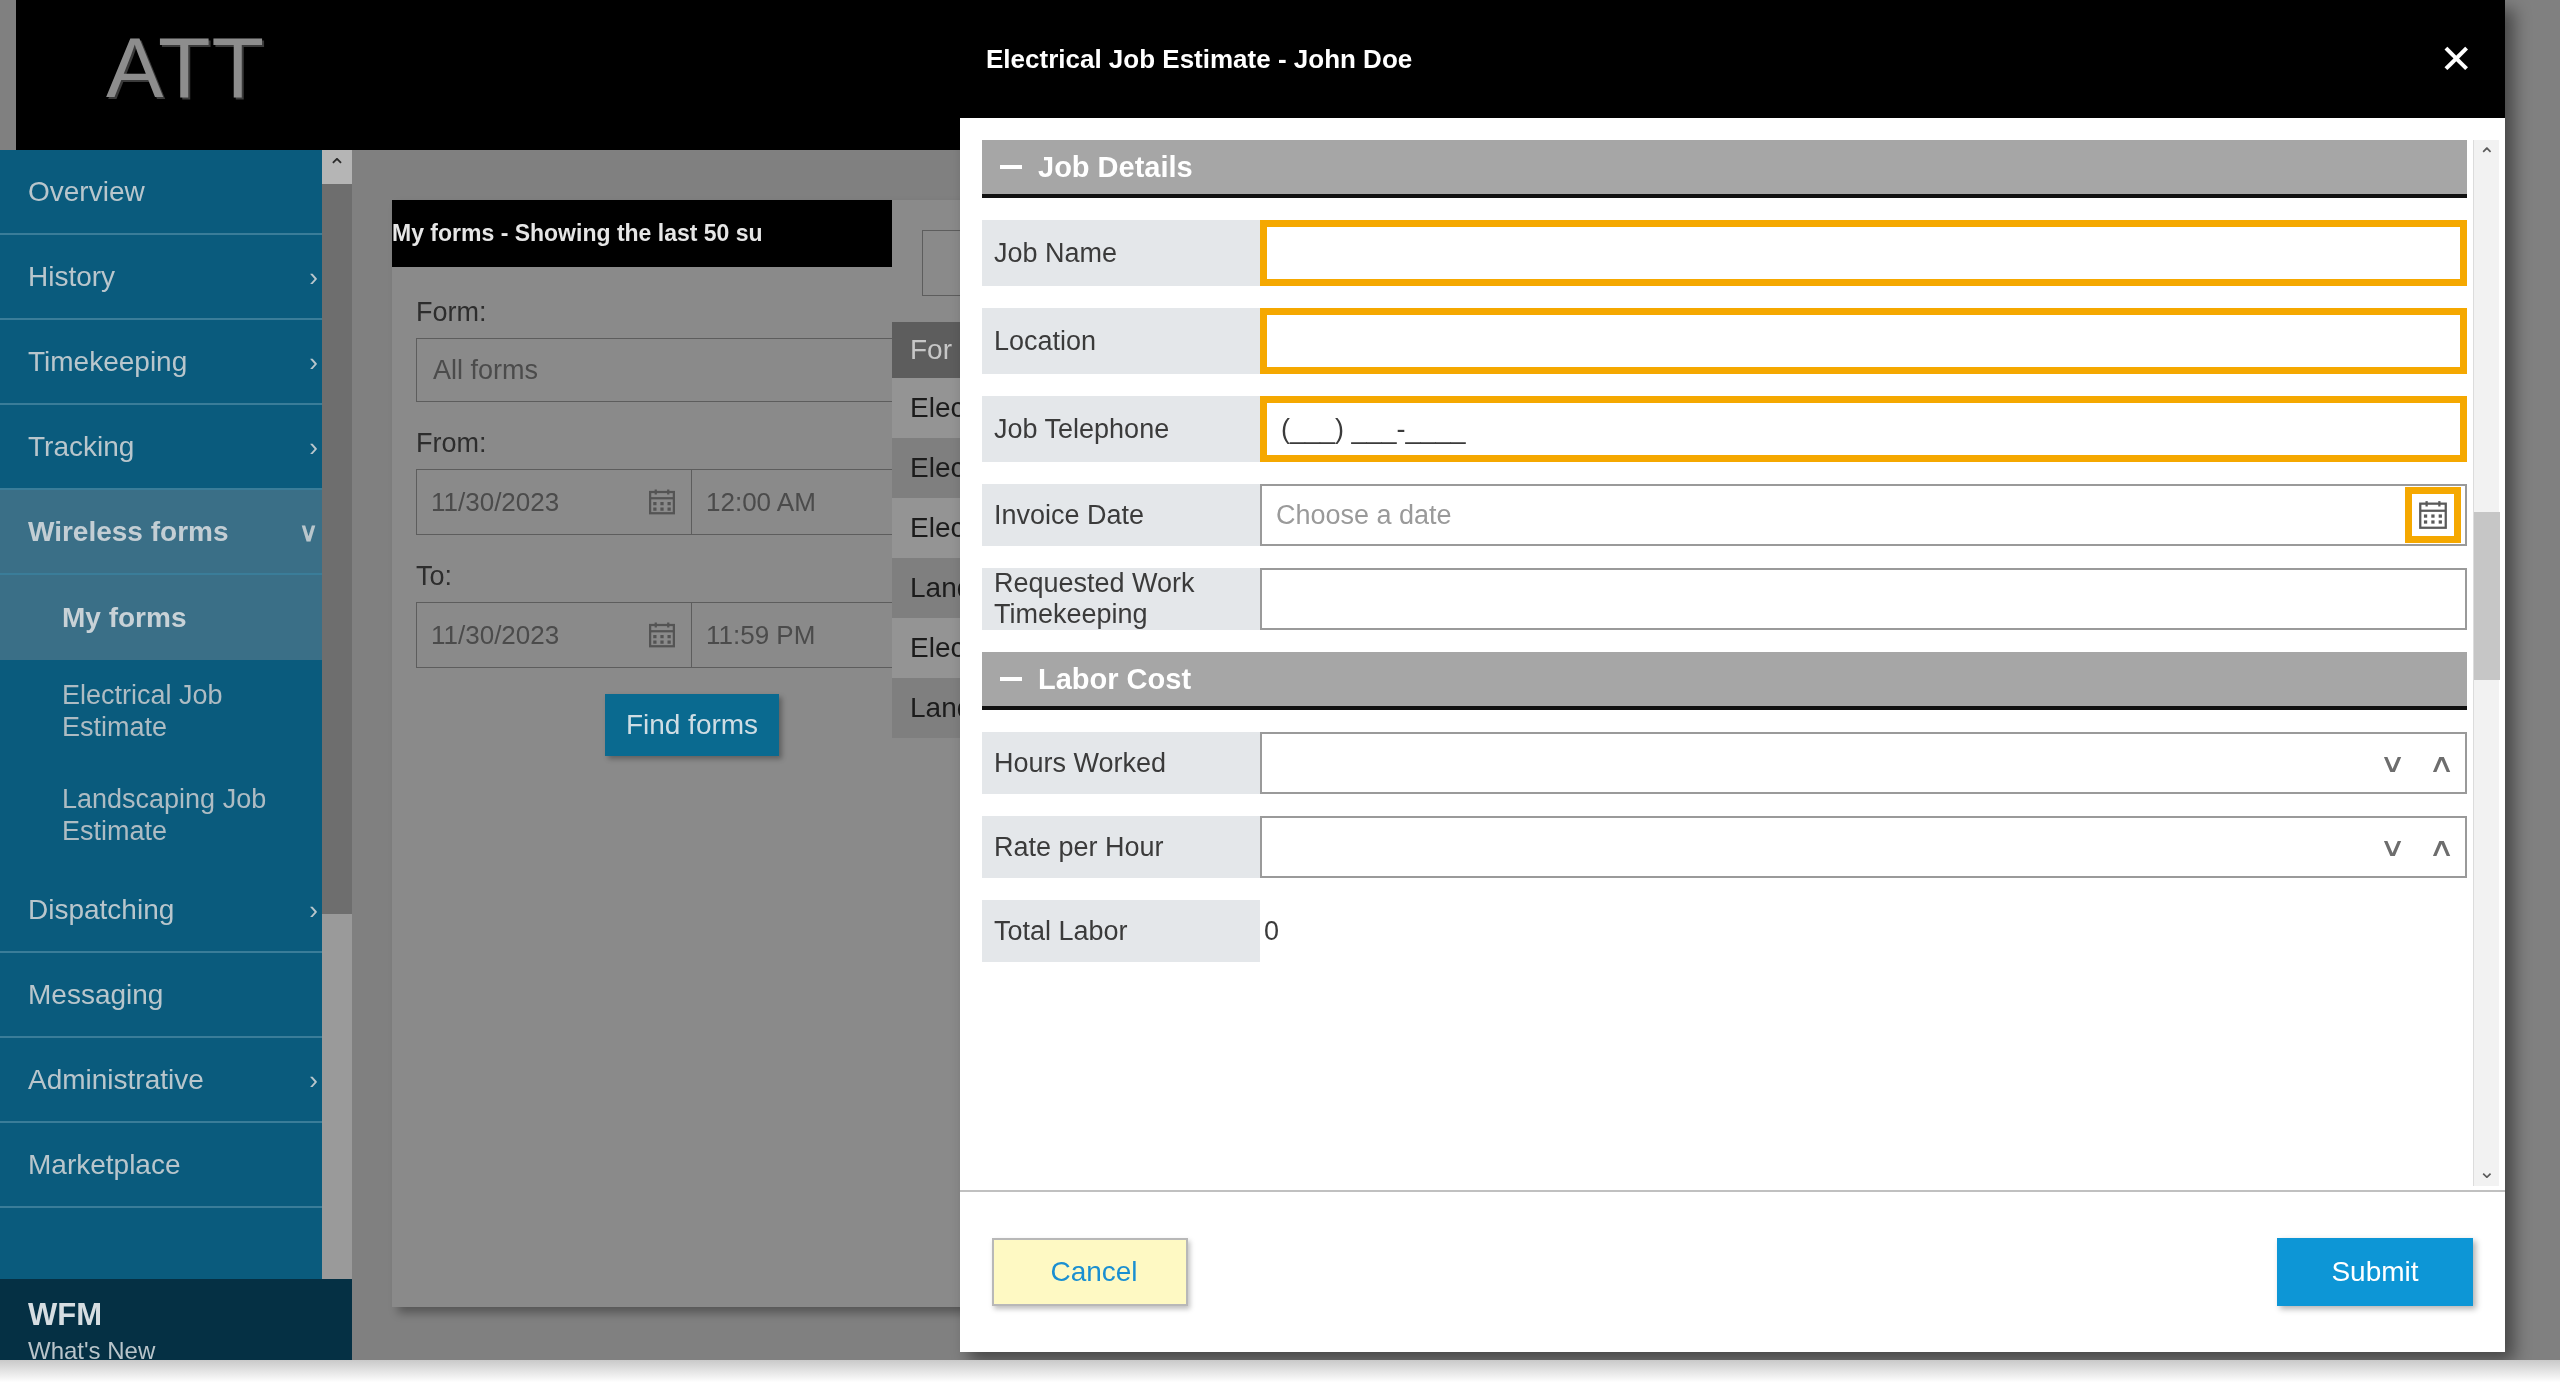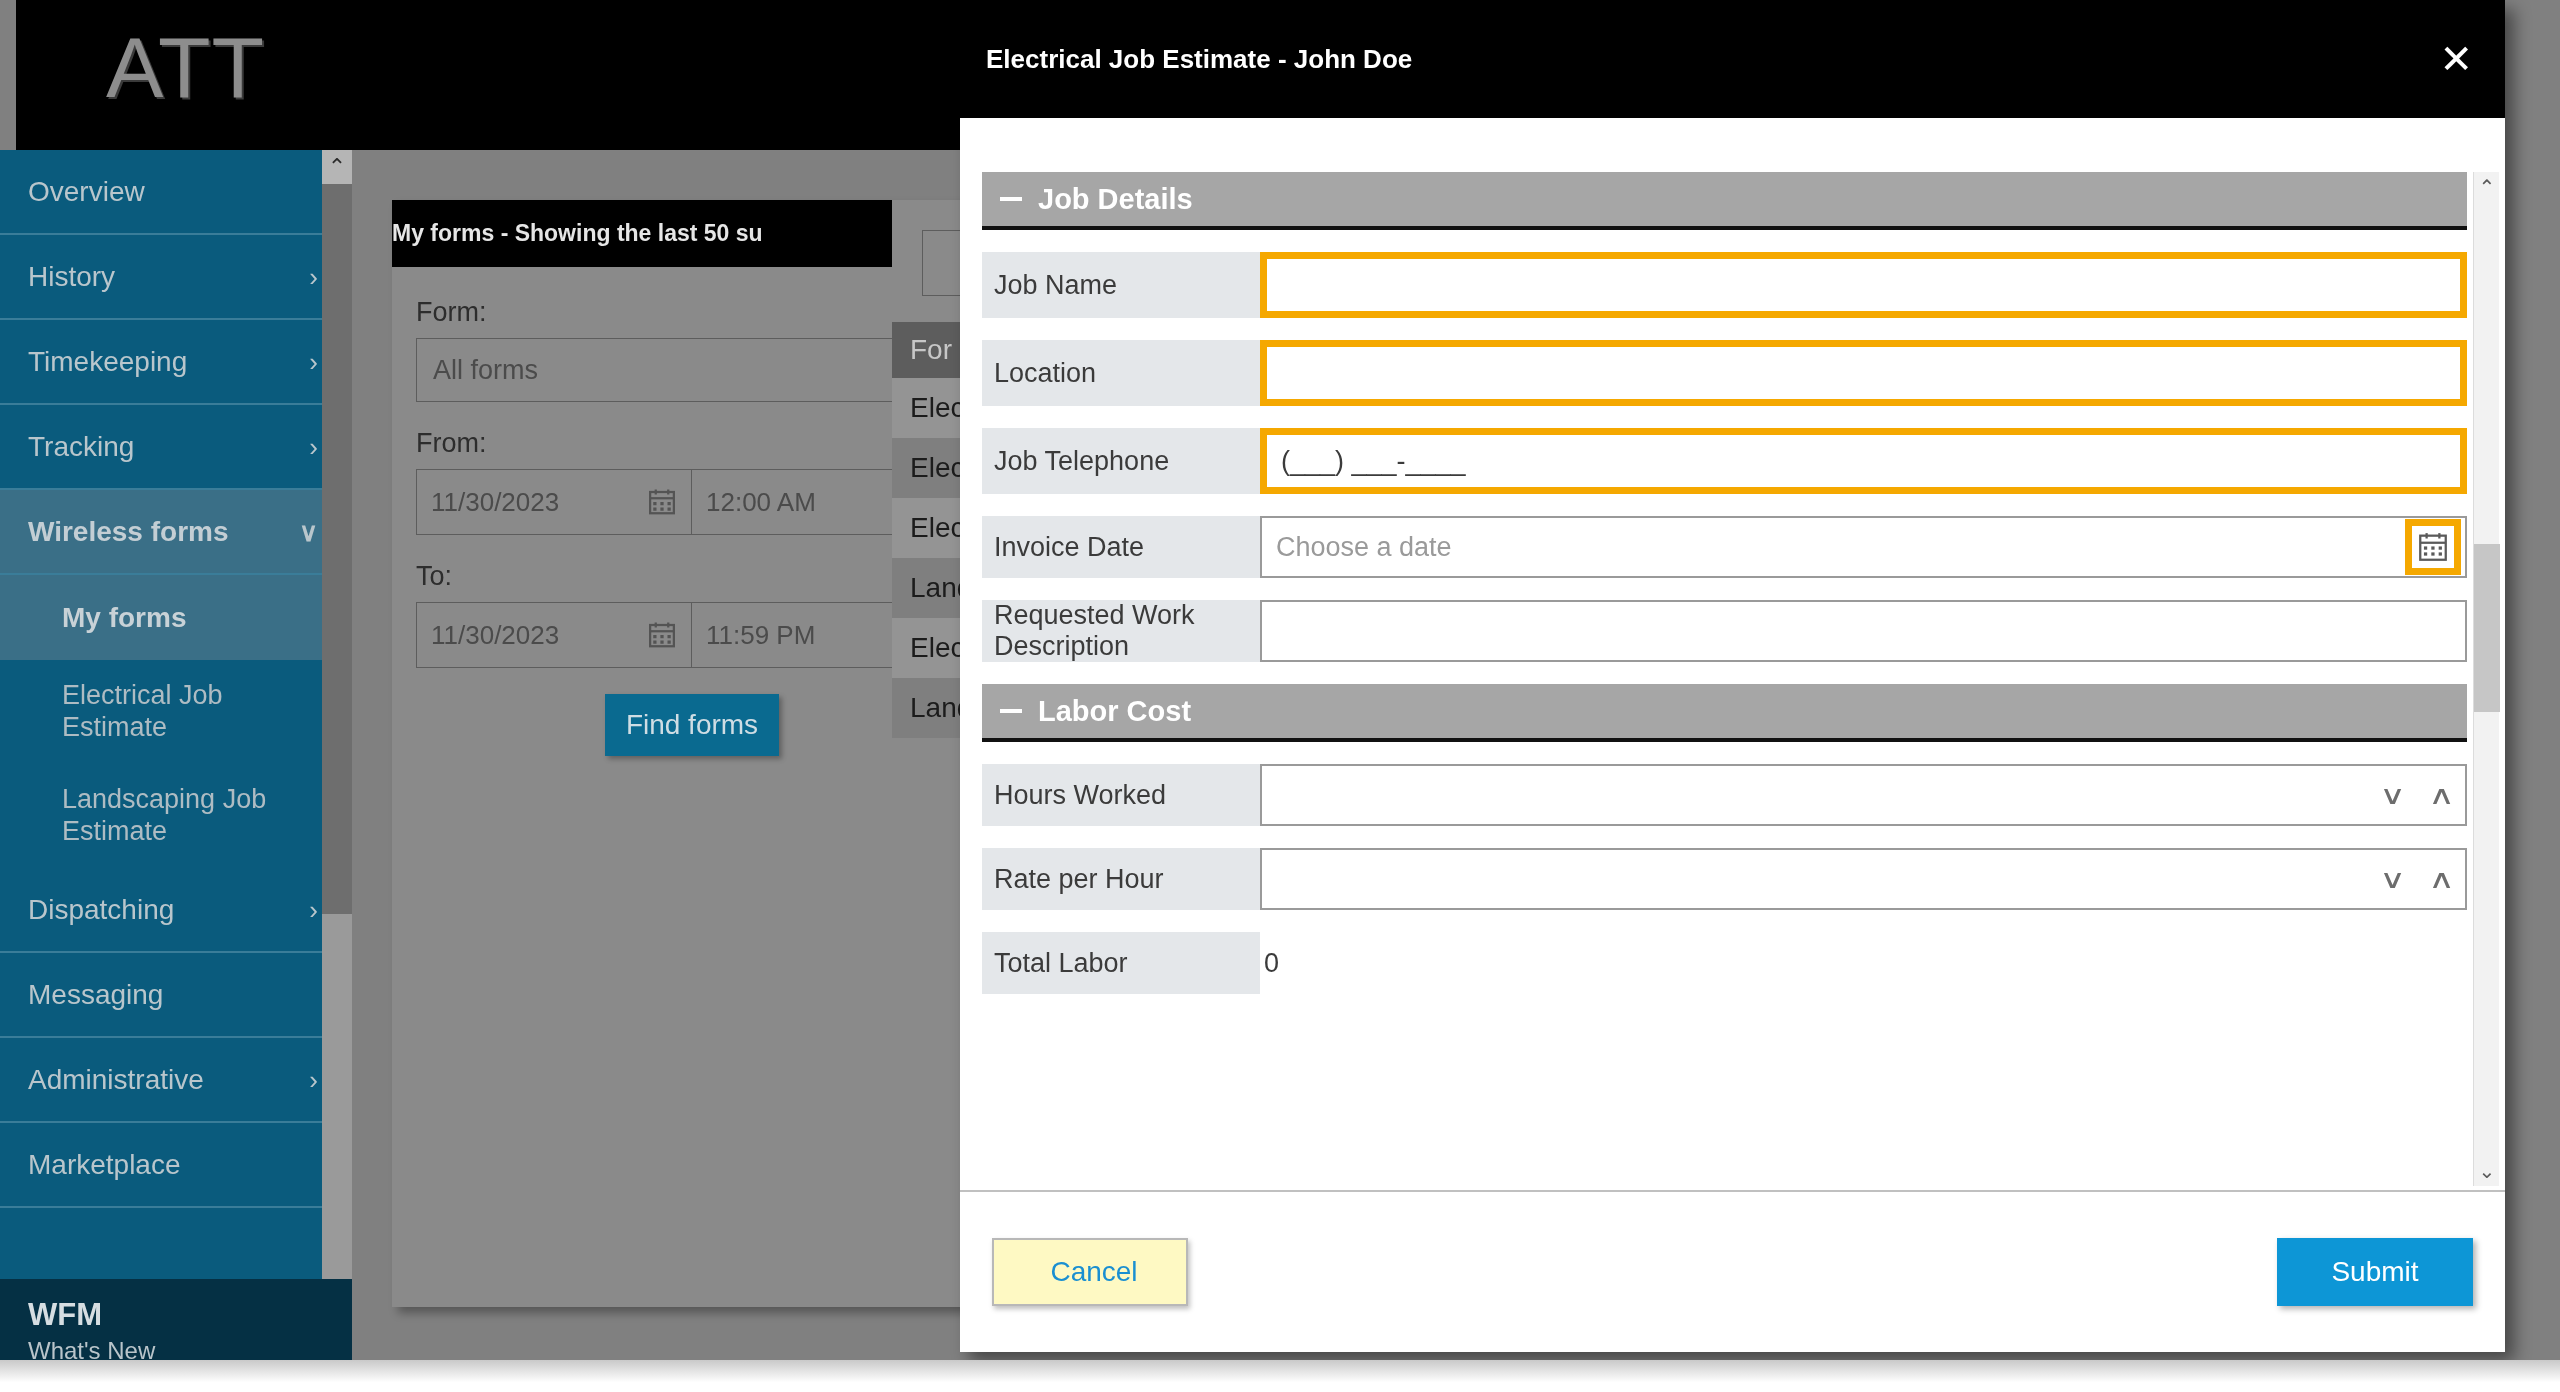--- a/index.html
+++ b/index.html
@@ -217,21 +217,20 @@
     color: #ffffff; font-size: 40px; line-height: 1;
     cursor: pointer; font-weight: normal;
     padding: 0 6px;
   }
   #modal-body {
     flex: 1 1 auto;
     position: relative;
     overflow: hidden;
     padding: 22px 0 0 0;
     border-bottom: 2px solid #c0c0c0;
-    margin-top: 32px;
   }
   #modal-scrollarea {
     position: absolute; left: 22px; top: 22px;
     right: 38px; bottom: 0;
     overflow: hidden;
   }
 
   .section-header {
     height: 58px; background: #a6a6a6;
     border-bottom: 4px solid #111;
@@ -549,21 +548,21 @@
                     <rect x="16" y="11.6" width="2.3" height="2.3"></rect>
                     <rect x="5.6" y="15.8" width="2.3" height="2.3"></rect>
                     <rect x="10.8" y="15.8" width="2.3" height="2.3"></rect>
                     <rect x="16" y="15.8" width="2.3" height="2.3"></rect>
                   </g>
                 </svg>
               </div>
             </div>
           </div>
           <div class="frow">
-            <div class="lbl">Requested Work Description</div>
+            <div class="lbl">Requested Work Timekeeping</div>
             <div class="ctl">
               <input class="inp" type="text" placeholder="" style="">
             </div>
           </div>
           <div class="section-header">
             <span class="minus"></span>
             <span>Labor Cost</span>
           </div>
           <div class="frow">
             <div class="lbl">Hours Worked</div>

